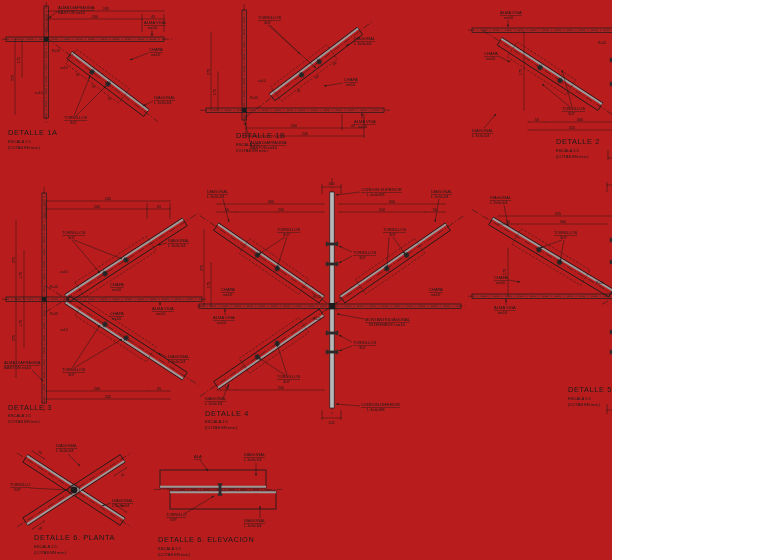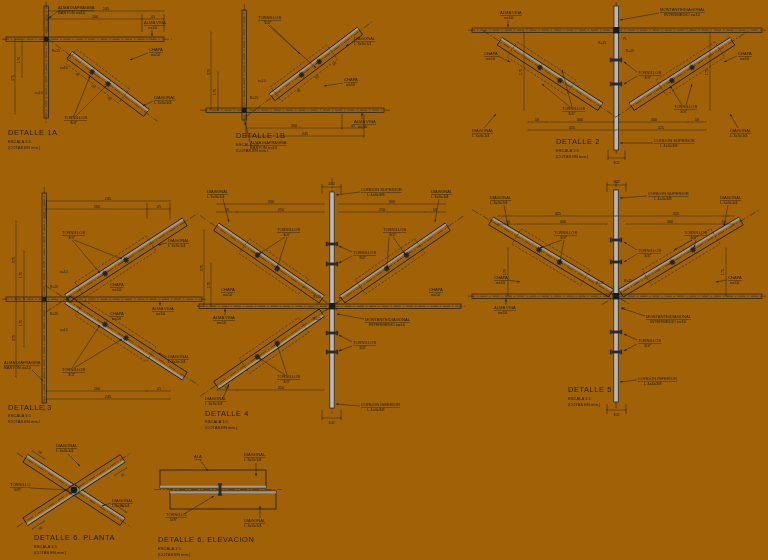--- a/index.html
+++ b/index.html
@@ -1,18 +1,18 @@
 <!DOCTYPE html>
 <html><head>
 <meta charset="utf-8">
 <style>
   * { margin:0; padding:0; box-sizing:border-box; }
   html,body { width:768px; height:560px; }
   body { background:#ffffff; font-family:"Liberation Sans", sans-serif; }
-  .sheet { position:relative; width:768px; height:560px; background:#a16207; overflow:hidden; }
+  .sheet { position:relative; width:612px; height:560px; background:#b91c1c; overflow:hidden; }
   .panel { position:absolute; }
   svg text { fill:#1b1b1b; font-family:"Liberation Sans", sans-serif; }
   .t-title { font-size:7.4px; letter-spacing:0.6px; }
   .t-sub   { font-size:4.1px; }
   .t-lbl   { font-size:4.1px; }
   .t-dim   { font-size:3.9px; }
   .t-tiny  { font-size:3.4px; }
   .u { text-decoration:underline; }
   .s   { stroke:#1b1b1b; fill:none; stroke-width:0.85; }
   .s2  { stroke:#1b1b1b; fill:none; stroke-width:0.5; }

